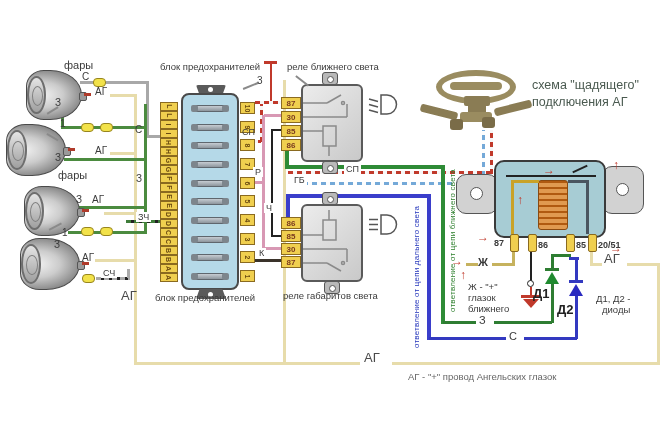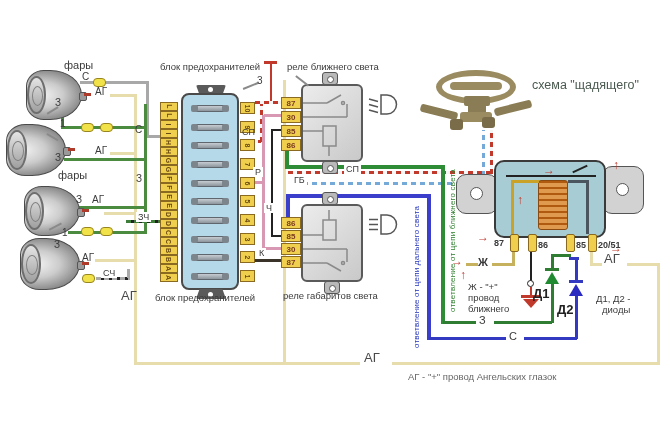--- a/index.html
+++ b/index.html
@@ -370,20 +370,21 @@
   <div class="abs" style="left:450px;top:82px;width:52px;height:8px;background:#9a8c60;border-radius:4px;z-index:6;"></div>
   <div class="abs" style="left:464px;top:96px;width:26px;height:10px;background:#8a7c54;border-radius:2px;z-index:6;"></div>
   <div class="abs" style="left:468px;top:106px;width:18px;height:8px;background:#8a7c54;z-index:6;"></div>
   <div class="abs" style="left:460px;top:112px;width:32px;height:10px;background:#9a8c60;border-radius:3px;z-index:6;"></div>
   <div class="abs" style="left:420px;top:108px;width:38px;height:8px;background:#8a7c54;border-radius:3px;transform:rotate(14deg);z-index:6;"></div>
   <div class="abs" style="left:450px;top:119px;width:13px;height:11px;background:#7a6c48;border-radius:3px;z-index:7;"></div>
   <div class="abs" style="left:494px;top:104px;width:38px;height:8px;background:#8a7c54;border-radius:3px;transform:rotate(-14deg);z-index:6;"></div>
   <div class="abs" style="left:482px;top:117px;width:13px;height:11px;background:#7a6c48;border-radius:3px;z-index:7;"></div>
 
   <div class="lbl" style="left:532px;top:78px;font-size:12.5px;color:#4a5a50;">схема "щадящего"</div>
+  <div class="lbl" style="left:532px;top:95px;font-size:12.5px;color:#4a5a50;">подключения АГ</div>
 
   <div class="abs" style="left:456px;top:174px;width:42px;height:40px;background:#d2d2d2;border:1.5px solid #555;border-radius:10px;z-index:5;box-sizing:border-box;"></div>
   <div class="abs" style="left:470px;top:187px;width:13px;height:13px;background:#fff;border:1.5px solid #555;border-radius:50%;z-index:6;box-sizing:border-box;"></div>
   <div class="abs" style="left:602px;top:166px;width:42px;height:48px;background:#d2d2d2;border:1.5px solid #555;border-radius:10px;z-index:5;box-sizing:border-box;"></div>
   <div class="abs" style="left:616px;top:183px;width:13px;height:13px;background:#fff;border:1.5px solid #555;border-radius:50%;z-index:6;box-sizing:border-box;"></div>
   <div class="abs" style="left:494px;top:160px;width:112px;height:78px;background:#a7ccd4;border:2px solid #3a3a3a;border-radius:10px;z-index:6;box-sizing:border-box;"></div>
   <div class="abs" style="left:506px;top:175px;width:90px;height:2px;background:#222;z-index:7;"></div>
   <div class="abs" style="left:572px;top:168px;width:16px;height:2px;background:#222;transform:rotate(-25deg);z-index:7;"></div>
   <div class="abs" style="left:538px;top:180px;width:30px;height:50px;background:repeating-linear-gradient(0deg,#e09a50 0 4px,#b05a10 4px 6px);border:1px solid #8a4a10;border-radius:3px;z-index:7;box-sizing:border-box;"></div>
   <div class="abs" style="left:511px;top:182px;width:3px;height:52px;background:#c9a227;z-index:7;"></div>
@@ -412,21 +413,21 @@
   <div class="wire zh" style="left:492px;top:263px;width:23px;height:3px;"></div>
   <div class="lbl" style="left:478px;top:256px;font-size:11px;font-weight:bold;">Ж</div>
 
   <div class="wire blk" style="left:530px;top:252px;width:2px;height:30px;"></div>
   <div class="abs" style="left:527px;top:280px;width:7px;height:7px;border:1.5px solid #222;border-radius:50%;background:#fff;z-index:8;box-sizing:border-box;"></div>
   <div class="wire red" style="left:530px;top:287px;width:2px;height:9px;"></div>
   <div class="wire red" style="left:521px;top:295px;width:20px;height:3px;"></div>
   <div class="tri-dn-r" style="left:523px;top:299px;"></div>
 
   <div class="lbl" style="left:468px;top:281px;font-size:9.5px;">Ж - "+"</div>
-  <div class="lbl" style="left:468px;top:292px;font-size:9.5px;">провод</div>
+  <div class="lbl" style="left:468px;top:292px;font-size:9.5px;">глазок</div>
   <div class="lbl" style="left:468px;top:303px;font-size:9.5px;">ближнего</div>
 
   <div class="wire grn-l" style="left:551px;top:254px;width:20px;height:3px;"></div>
   <div class="wire grn-l" style="left:551px;top:254px;width:3px;height:15px;"></div>
   <div class="wire grn-l" style="left:545px;top:268px;width:14px;height:3px;"></div>
   <div class="tri-up-g" style="left:545px;top:272px;"></div>
   <div class="wire grn-l" style="left:551px;top:284px;width:3px;height:39px;"></div>
   <div class="wire blu-l" style="left:569px;top:257px;width:10px;height:3px;"></div>
   <div class="wire blu-l" style="left:575px;top:257px;width:3px;height:25px;"></div>
   <div class="wire blu-l" style="left:569px;top:280px;width:14px;height:3px;"></div>

